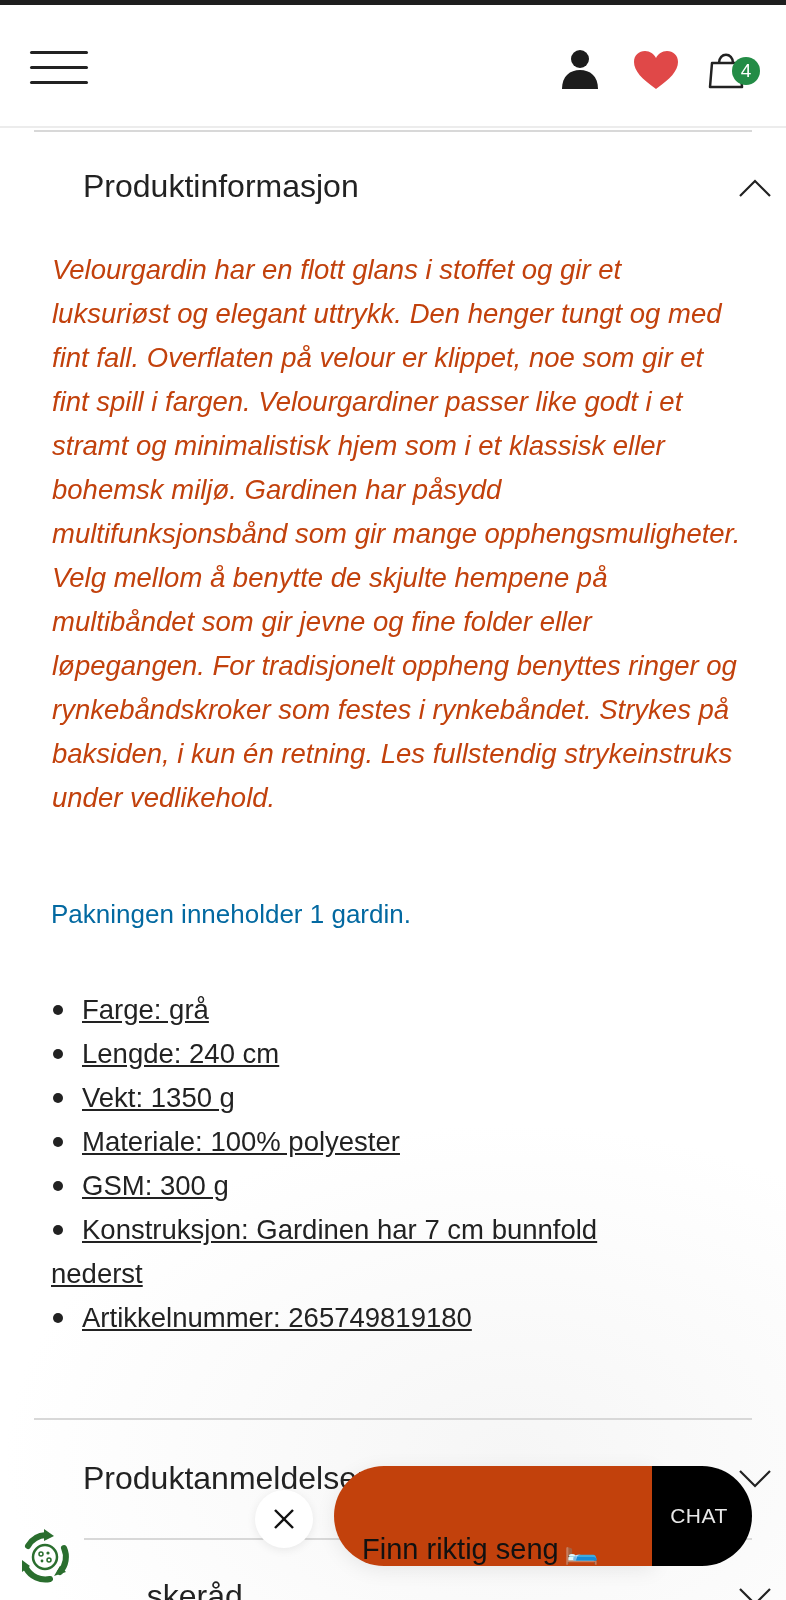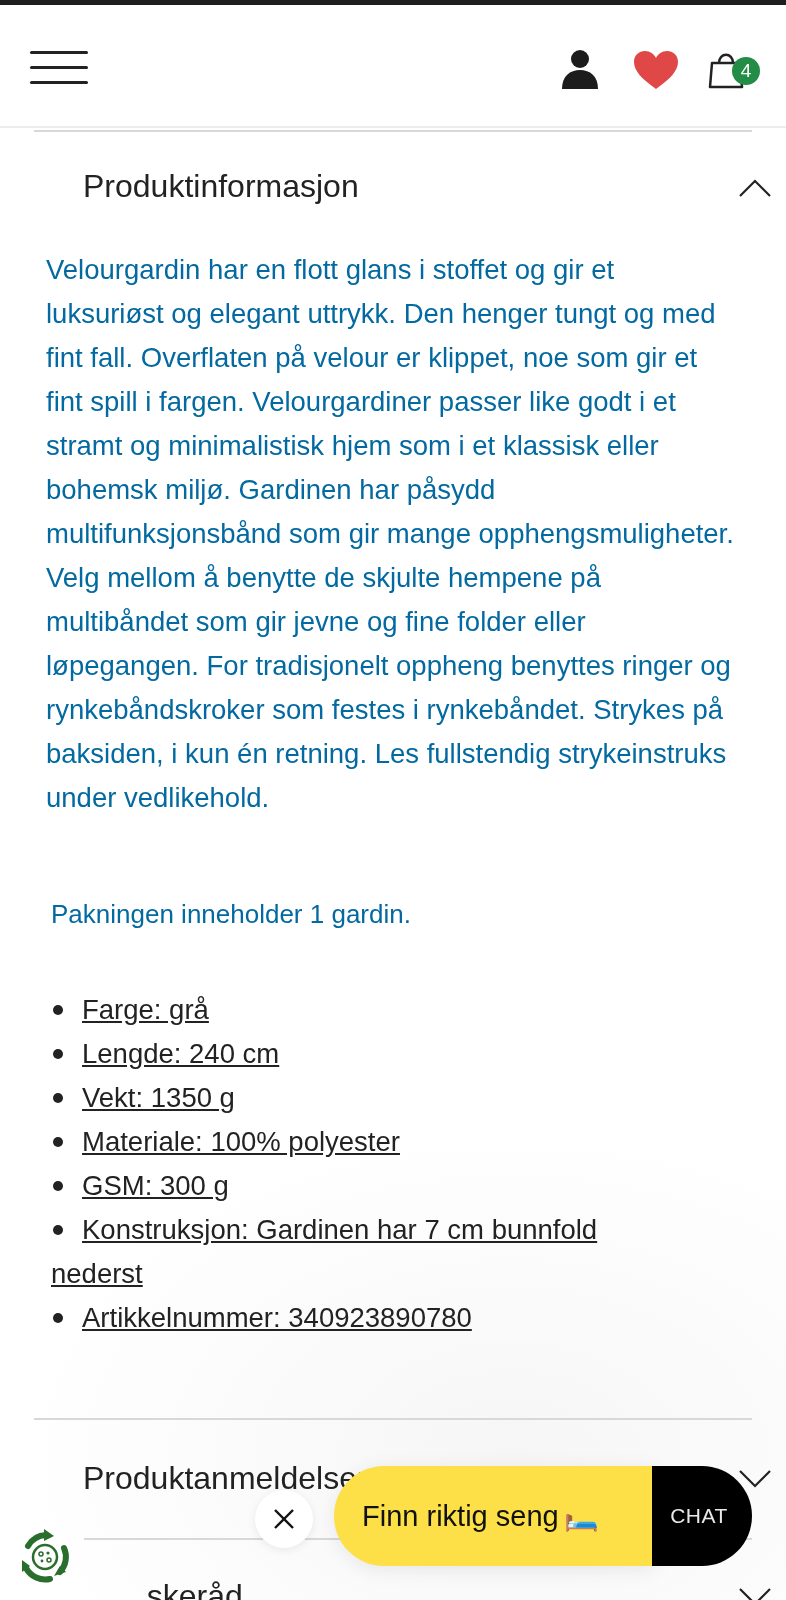--- a/index.html
+++ b/index.html
@@ -28,34 +28,34 @@
     .heart-btn { left: 630px; width: 52px; }
     .bag-btn { left: 708px; width: 56px; }
     .badge { position: absolute; left: 24px; top: 12px; width: 28px; height: 28px; border-radius: 50%;
       background: #238c46; color: #fff; font-size: 19px; display: flex; align-items: center; justify-content: center; }
     .divider { position: absolute; left: 34px; width: 718px; height: 2px; background: #d8d8d8; }
 
     .acc-header { position: absolute; left: 51px; width: 690px; display: flex; justify-content: space-between; align-items: center; cursor: pointer; margin-left: 32px; }
     .acc-title { font-size: 32px; color: #222; font-weight: 400; }
     .chev { width: 36px; height: 22px; }
 
-    .desc { position: absolute; left: 46px; top: 248px; width: 690px; font-size: 27.5px; line-height: 44px; color: #0369a1; }
+    .desc { position: absolute; left: 52px; top: 248px; width: 690px; font-size: 27.5px; line-height: 44px; color: #c2410c; font-style: italic; }
     .pack { position: absolute; left: 51px; top: 892px; font-size: 26px; line-height: 44px; color: #0369a1; }
     .specs { position: absolute; left: 51px; top: 988px; width: 690px; list-style: none; font-size: 27.5px; line-height: 44px; color: #222; }
     .specs li { position: relative; padding-left: 0; text-indent: 0; text-decoration: underline; }
     .specs li .dot { display: inline-block; width: 10px; height: 10px; border-radius: 50%; background: #222;
       margin: 0 19px 4px 2px; vertical-align: middle; }
 
     .fade { position: absolute; left: 0; top: 1120px; width: 786px; height: 480px;
       background: radial-gradient(ellipse at 65% 70%, rgba(240,240,240,0.6), rgba(255,255,255,0) 70%); pointer-events: none; }
 
     .close-popup { position: absolute; left: 255px; top: 1490px; width: 58px; height: 58px; border-radius: 50%;
       background: #fff; box-shadow: 0 2px 10px rgba(0,0,0,0.08); display: flex; align-items: center; justify-content: center; cursor: pointer; }
-    .promo { position: absolute; left: 334px; top: 1466px; width: 320px; height: 100px; background: #fde047;
-      border-radius: 50px 0 0 50px; box-shadow: 0 4px 20px rgba(0,0,0,0.08); display: flex; align-items: center;
+    .promo { position: absolute; left: 334px; top: 1466px; width: 320px; height: 100px; background: #c2410c;
+      border-radius: 50px 0 0 50px; box-shadow: 0 4px 20px rgba(0,0,0,0.08); display: flex; align-items: flex-end;
       padding-left: 28px; font-size: 29px; color: #111; cursor: pointer; }
     .promo .bed { font-size: 28px; margin-left: 6px; }
     .chat-btn { position: absolute; left: 652px; top: 1466px; width: 100px; height: 100px; background: #000;
       border-radius: 0 50px 50px 0; color: #e8e8e8; font-size: 21px; display: flex; align-items: center;
       justify-content: center; padding-right: 6px; cursor: pointer; letter-spacing: 0.5px; }
 
     .eco-badge { position: absolute; left: 14px; top: 1526px; width: 62px; height: 62px; cursor: pointer; }
   </style>
 </head>
 <body>
@@ -107,21 +107,21 @@
 
 <p class="pack">Pakningen inneholder 1 gardin.</p>
 
 <ul class="specs">
   <li><span class="dot"></span><span>Farge: grå</span></li>
   <li><span class="dot"></span><span>Lengde: 240 cm</span></li>
   <li><span class="dot"></span><span>Vekt: 1350 g</span></li>
   <li><span class="dot"></span><span>Materiale: 100% polyester</span></li>
   <li><span class="dot"></span><span>GSM: 300 g</span></li>
   <li style="width:620px;"><span class="dot"></span><span>Konstruksjon: Gardinen har 7 cm bunnfold nederst</span></li>
-  <li><span class="dot"></span><span>Artikkelnummer: 340923890780</span></li>
+  <li><span class="dot"></span><span>Artikkelnummer: 265749819180</span></li>
 </ul>
 
 <div class="divider" style="top:1418px;"></div>
 
 <div class="acc-header" style="top:1460px;">
   <span class="acc-title">Produktanmeldelser</span>
   <svg class="chev" viewBox="0 0 36 22">
     <polyline points="3,3 18,18 33,3" fill="none" stroke="#222" stroke-width="2.2"></polyline>
   </svg>
 </div>

